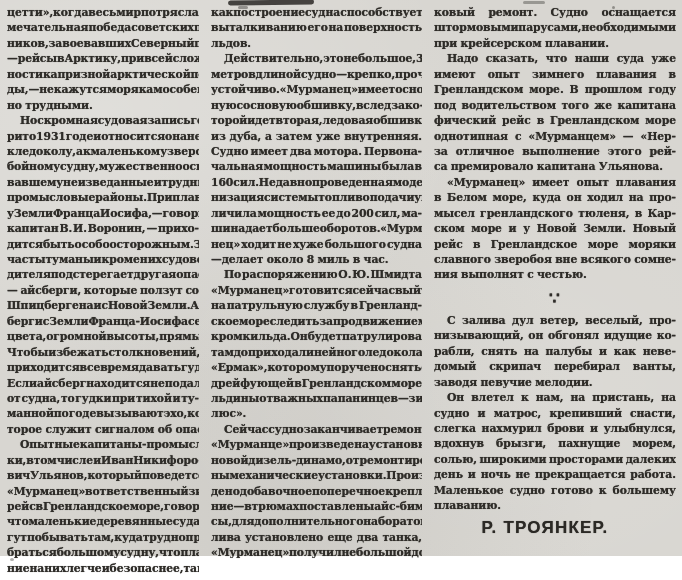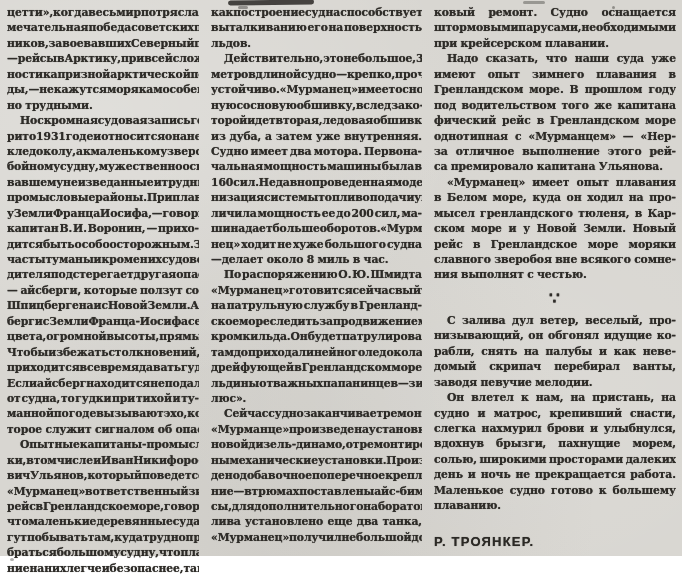--- a/index.html
+++ b/index.html
@@ -35,23 +35,23 @@
   }
   .ln span { white-space:nowrap; flex:0 0 auto; }
   .ln.end { justify-content:flex-start; gap:3.4px; }
   .ln.ind { padding-left:13px; }
   .separator {
     height:30px; display:flex; align-items:center; justify-content:center;
     font-size:17px; letter-spacing:1px;
     text-shadow:0 0 0.8px rgba(46,44,40,0.9);
   }
   .signature {
-    margin-top:20px; text-align:left; padding-right:20px;
+    margin-top:4px; text-align:center; padding-right:20px;
     font-family:"Liberation Sans", sans-serif;
-    font-weight:700; font-size:13px; letter-spacing:1.2px;
+    font-weight:700; font-size:17px; letter-spacing:1.2px;
     color:#2b2925; text-shadow:0 0 0.8px rgba(43,41,37,0.8);
   }
   .smudge { position:absolute; background:#23211e; border-radius:3px; }
   .smudge.s1 { left:228px; top:0; width:86px; height:5px; opacity:.82; transform:rotate(-0.8deg); }
   .smudge.s2 { left:523px; top:1px; width:22px; height:3px; opacity:.35; border-radius:2px; }
   .smudge.s3 { left:238px; top:6px; width:10px; height:3px; opacity:.4; }
   .speck  { position:absolute; background:#3a3833; border-radius:50%; }
   .speck.p1 { left:612px; top:6px;  width:3px; height:3px; opacity:.45; }
   .speck.p2 { left:10px;  top:558px; width:4px; height:3px; opacity:.4; }
 </style>
@@ -476,20 +476,27 @@
         <span>патрулировать</span>
       </div>
       <div class="ln">
         <span>там</span>
         <span>до</span>
         <span>прихода</span>
         <span>линейного</span>
         <span>ледокола</span>
       </div>
       <div class="ln">
+        <span>«Ермак»,</span>
+        <span>которому</span>
+        <span>поручено</span>
+        <span>снять</span>
+        <span>с</span>
+      </div>
+      <div class="ln">
         <span>дрейфующей</span>
         <span>в</span>
         <span>Гренландском</span>
         <span>море</span>
       </div>
       <div class="ln">
         <span>льдины</span>
         <span>отважных</span>
         <span>папанинцев</span>
         <span>—</span>

